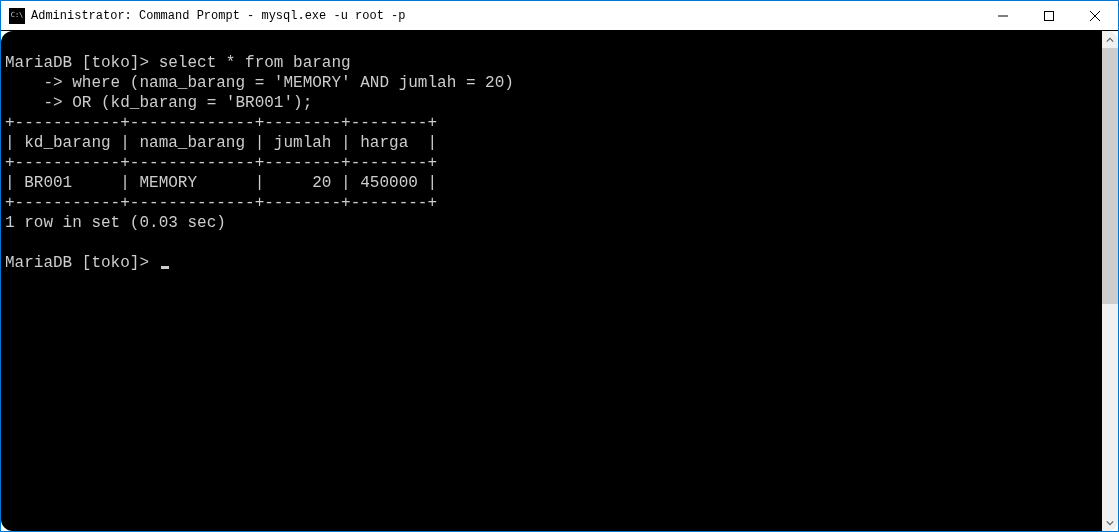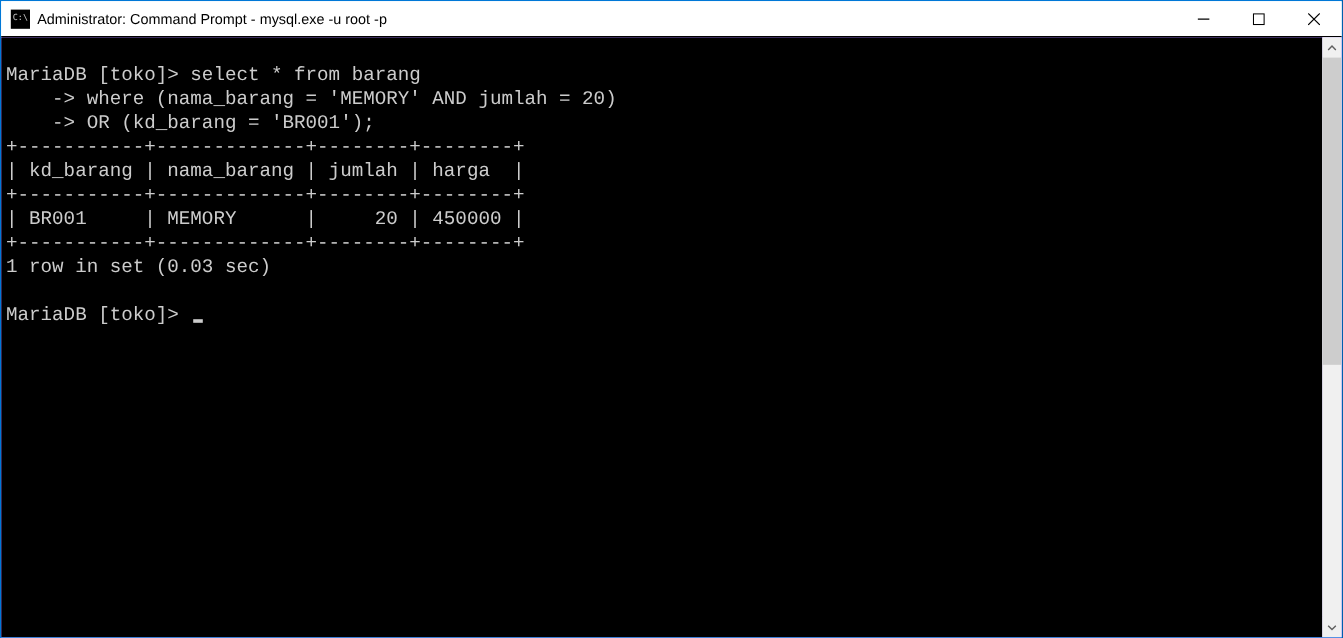--- a/index.html
+++ b/index.html
@@ -45,20 +45,21 @@
       color: #cccccc;
       font-size: 7px;
       font-family: Consolas, monospace;
       line-height: 1;
     }
     .title-text {
       font-size: 12px;
       color: #000000;
       flex: 1;
       white-space: nowrap;
+      font-family: Liberation Mono, monospace;
     }
     .window-controls {
       display: flex;
       height: 100%;
     }
     .win-btn {
       width: 46px;
       height: 100%;
       display: flex;
       align-items: center;
@@ -67,23 +68,24 @@
       border: none;
       cursor: pointer;
     }
     .win-btn svg {
       width: 10px;
       height: 10px;
     }
     .client-area {
       flex: 1;
       display: flex;
-      background: #8b5cf6;
+      background: #86efac;
       position: relative;
       overflow: hidden;
+      border-radius: 12px;
     }
     .terminal {
       flex: 1;
       background: #000000;
       color: #cccccc;
       font-family: Consolas, "Courier New", monospace;
       font-size: 16px;
       line-height: 20px;
       padding: 2px 4px;
       white-space: pre;

